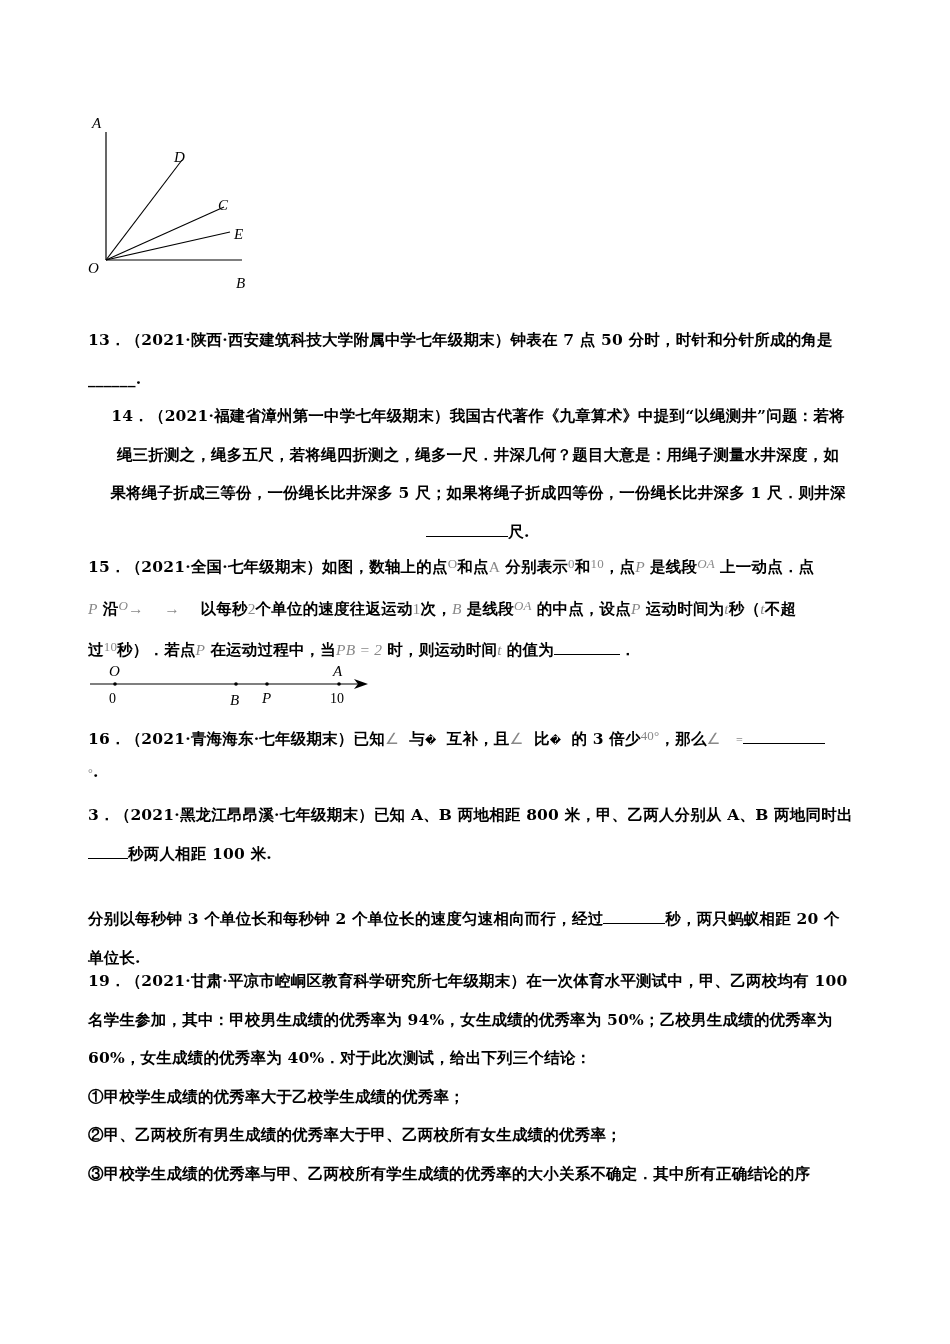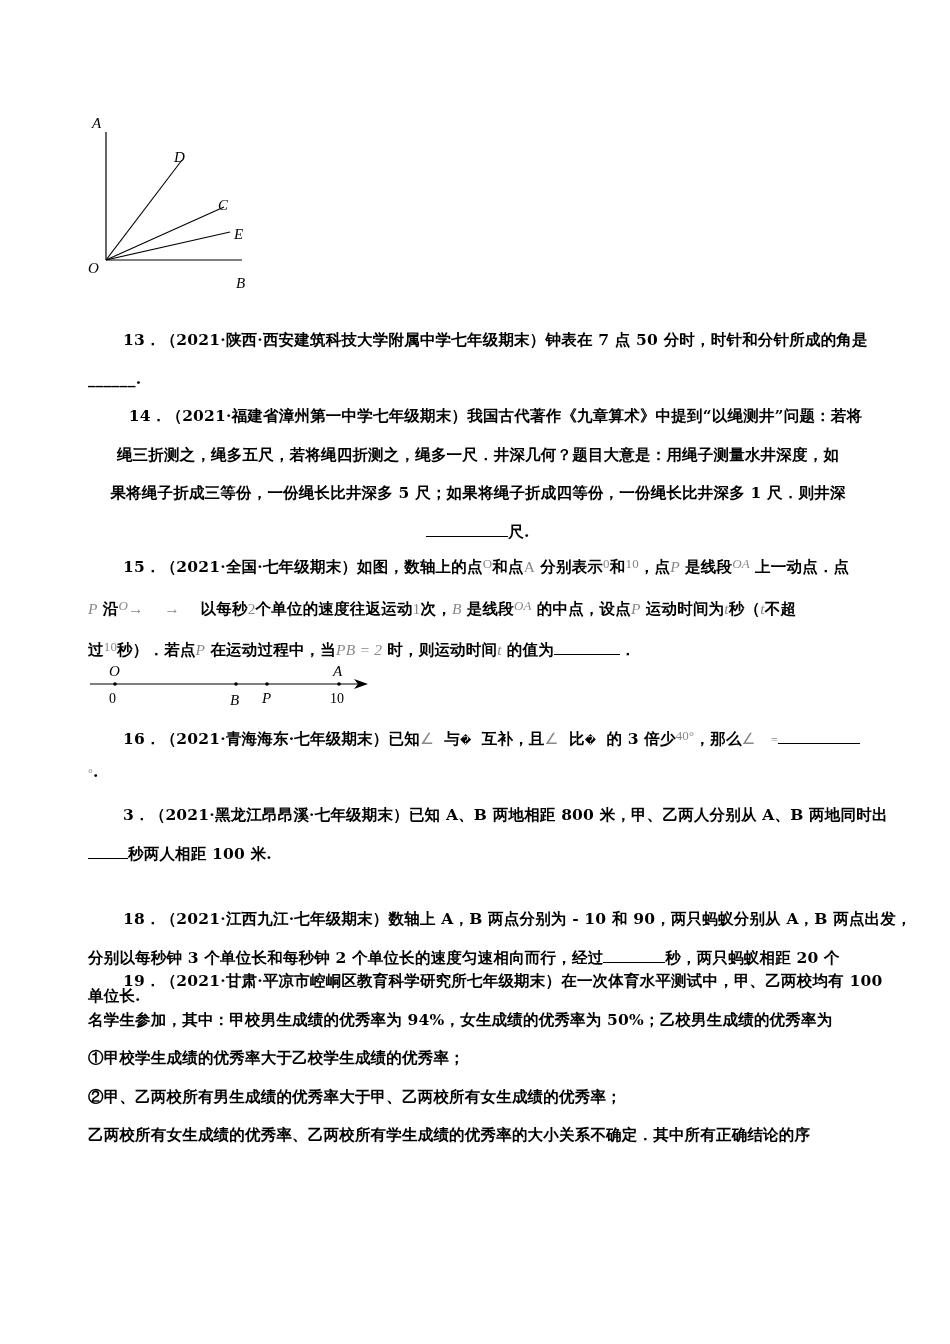--- a/index.html
+++ b/index.html
@@ -3,21 +3,21 @@
 <meta charset="utf-8">
 <style>
   html, body { margin: 0; padding: 0; background: #ffffff; }
   body {
     width: 950px; height: 1344px; position: relative; overflow: hidden;
     font-family: "DejaVu Serif", "Liberation Serif", serif;
     color: #000;
   }
   .fig-angle { position: absolute; left: 84px; top: 110px; width: 180px; height: 185px; }
   .q { position: absolute; left: 88px; width: 780px; font-size: 15.5px; line-height: 38.5px; letter-spacing: 0.2px; }
-  .q .num { font-weight: bold; margin-left: 35px; }
+  .q .num { font-weight: bold; }
   .q .src { font-weight: bold; }
   .q b { font-weight: bold; }
   .mathgray { color: #888; font-family: "Liberation Serif", serif; font-style: italic; }
   .mathgray-up { color: #888; font-family: "Liberation Serif", serif; font-size: 13px; vertical-align: 4px; }
   .blank { display: inline-block; border-bottom: 1.3px solid #000; height: 14px; vertical-align: baseline; }
   .fig-axis { position: absolute; left: 88px; top: 662px; width: 290px; height: 48px; }
   .line { white-space: nowrap; }
 </style>
 </head>
 <body>
@@ -73,24 +73,24 @@
   <div class="line"><span class="num">16．</span><span class="src">（2021·青海海东·七年级期末）</span><b>已知</b><span class="mathgray" style="font-style:normal;">∠</span>&nbsp;&nbsp;<b>与</b><span style="font-size:11px;">�</span>&nbsp;&nbsp;<b>互补，且</b><span class="mathgray" style="font-style:normal;">∠</span>&nbsp;&nbsp;<b>比</b><span style="font-size:11px;">�</span>&nbsp;&nbsp;<b>的 3 倍少</b><span class="mathgray-up">40°</span><b>，那么</b><span class="mathgray" style="font-style:normal;">∠</span>&nbsp;&nbsp;&nbsp;<span class="mathgray" style="font-style:normal;font-size:12px;">=</span><span class="blank" style="width:82px;"></span></div>
   <div class="line" style="line-height:22px;"><span class="mathgray" style="font-style:normal;font-size:12px;">°</span><b>.</b></div>
 </div>
 
 <div class="q" style="top:796px;">
   <div class="line"><span class="num">3．</span><span class="src">（2021·黑龙江昂昂溪·七年级期末）</span><b>已知 A、B 两地相距 800 米，甲、乙两人分别从 A、B 两地同时出</b></div>
   <div class="line"><span class="blank" style="width:40px;"></span><b>秒两人相距 100 米.</b></div>
 </div>
 
 <div class="q" style="top:900px;">
-  <div class="line"><span class="num">18．</span><span class="src">（2021·江西九江·七年级期末）</span><b>数轴上 A，B 两点分别为 - 10 和 90，两只蚂蚁分别从 A，B 两点出发，</b></div>
   <div class="line"><b>分别以每秒钟 3 个单位长和每秒钟 2 个单位长的速度匀速相向而行，经过</b><span class="blank" style="width:62px;"></span><b>秒，两只蚂蚁相距 20 个</b></div>
   <div class="line"><b>单位长.</b></div>
 </div>
 
 <div class="q" style="top:962px;">
   <div class="line"><span class="num">19．</span><span class="src">（2021·甘肃·平凉市崆峒区教育科学研究所七年级期末）</span><b>在一次体育水平测试中，甲、乙两校均有 100</b></div>
   <div class="line"><b>名学生参加，其中：甲校男生成绩的优秀率为 94%，女生成绩的优秀率为 50%；乙校男生成绩的优秀率为</b></div>
+  <div class="line"><b>60%，女生成绩的优秀率为 40%．对于此次测试，给出下列三个结论：</b></div>
   <div class="line"><b>①甲校学生成绩的优秀率大于乙校学生成绩的优秀率；</b></div>
   <div class="line"><b>②甲、乙两校所有男生成绩的优秀率大于甲、乙两校所有女生成绩的优秀率；</b></div>
-  <div class="line"><b>乙两校所有女生成绩的优秀率、乙两校所有学生成绩的优秀率的大小关系不确定．其中所有正确结论的序</b></div>
+  <div class="line"><b>③甲校学生成绩的优秀率与甲、乙两校所有学生成绩的优秀率的大小关系不确定．其中所有正确结论的序</b></div>
 </div>
 
 </body></html>

